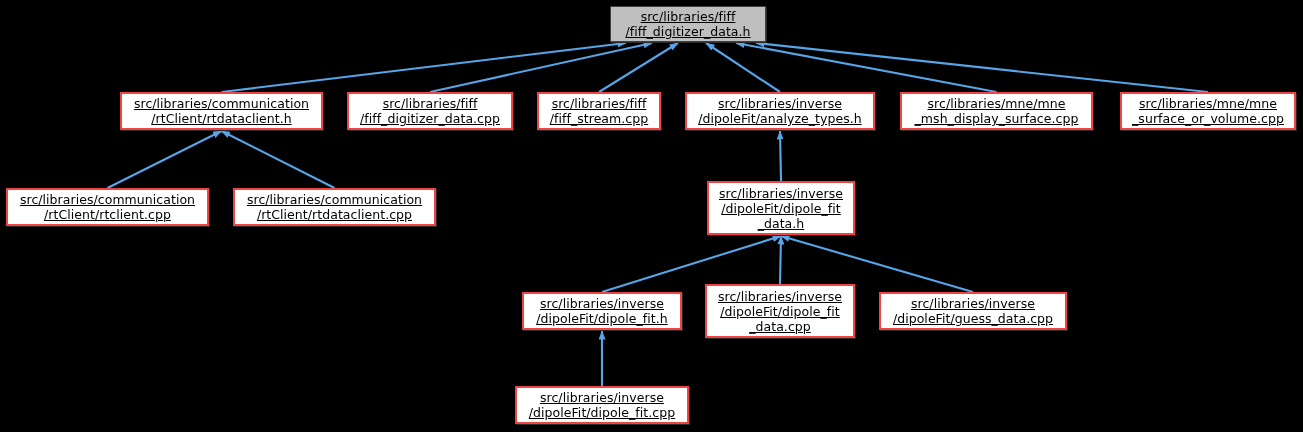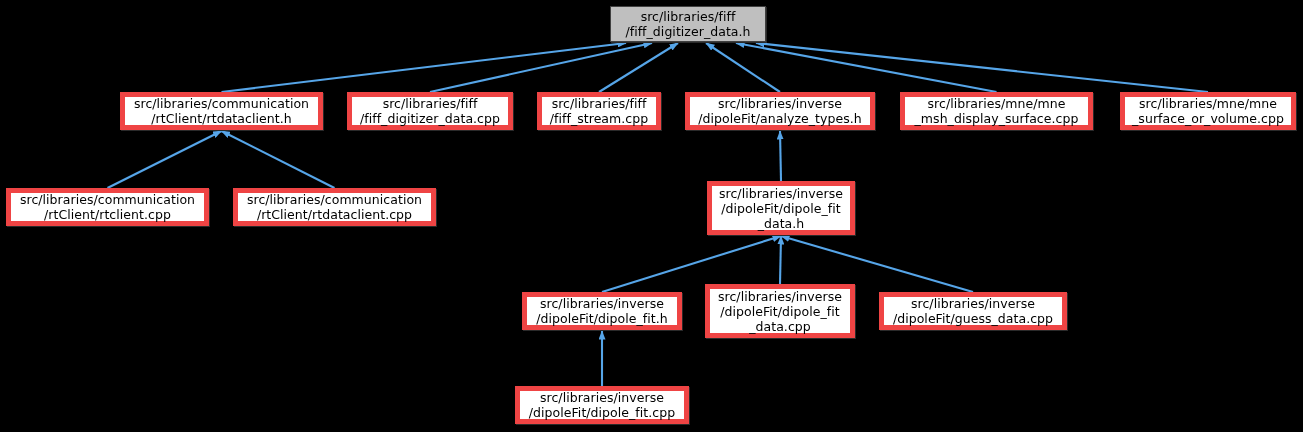--- a/index.html
+++ b/index.html
@@ -22,21 +22,21 @@
     left: 0;
     top: 0;
     width: 1303px;
     height: 432px;
     pointer-events: none;
   }
   .node {
     position: absolute;
     box-sizing: border-box;
     background: #ffffff;
-    border: 5px solid #ef4444;
+    border: 2px solid #ef4444;
     color: #000000;
     font-size: 12.5px;
     line-height: 15px;
     text-align: center;
     display: flex;
     align-items: center;
     justify-content: center;
     white-space: pre;
     letter-spacing: 0.05px;
     z-index: 5;
@@ -44,20 +44,21 @@
   }
   .node.root {
     background: #bfbfbf;
     border: 1px solid #404040;
   }
   .node-label {
     display: block;
     width: 100%;
     padding: 0 5px;
     box-sizing: border-box;
+    text-decoration: underline;
   }
 </style>
 </head>
 <body>
 
 <div id="graph">
   <svg id="edges" width="1303" height="432" viewBox="0 0 1303 432">
     <defs>
       <marker id="arrowhead" markerWidth="9" markerHeight="7" refX="8.5" refY="3.5" orient="auto" markerUnits="userSpaceOnUse">
         <polygon points="0 0, 9 3.5, 0 7" fill="#56a5e8"></polygon>

